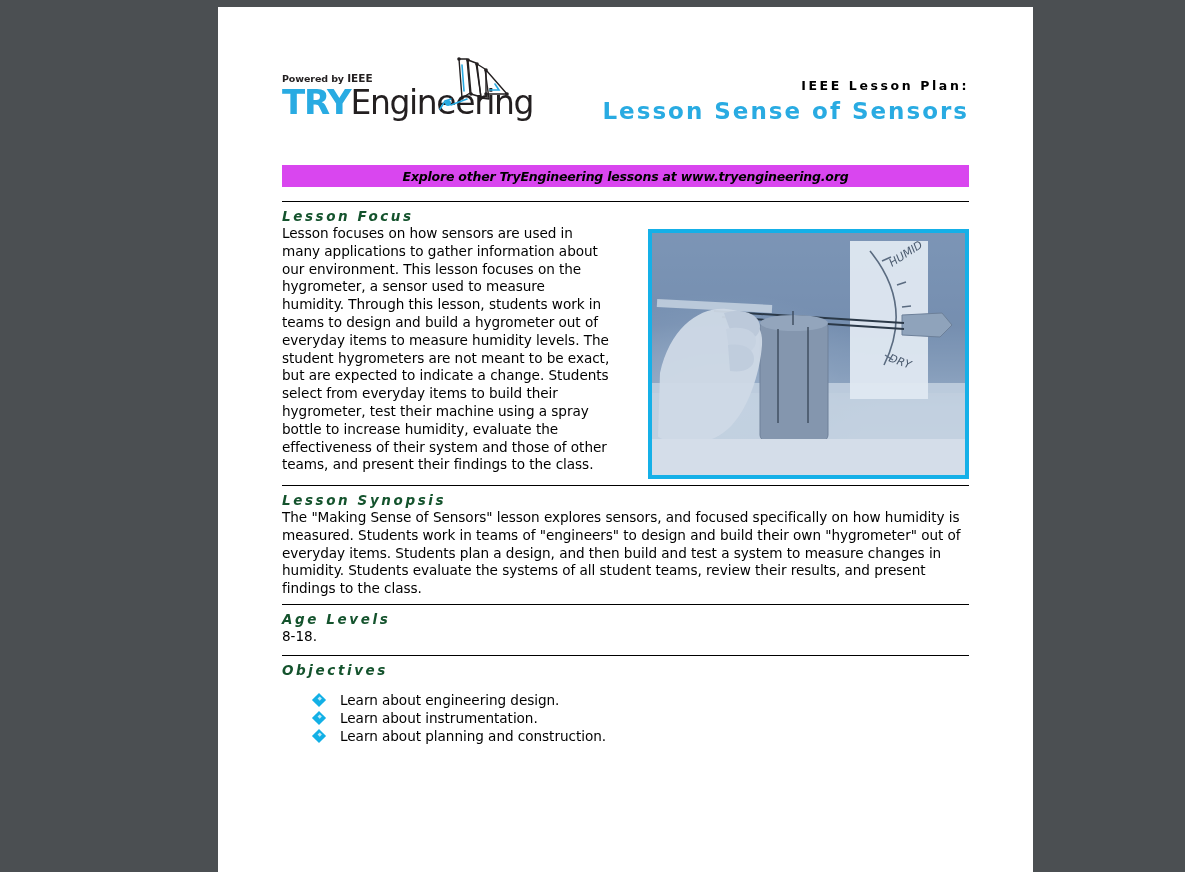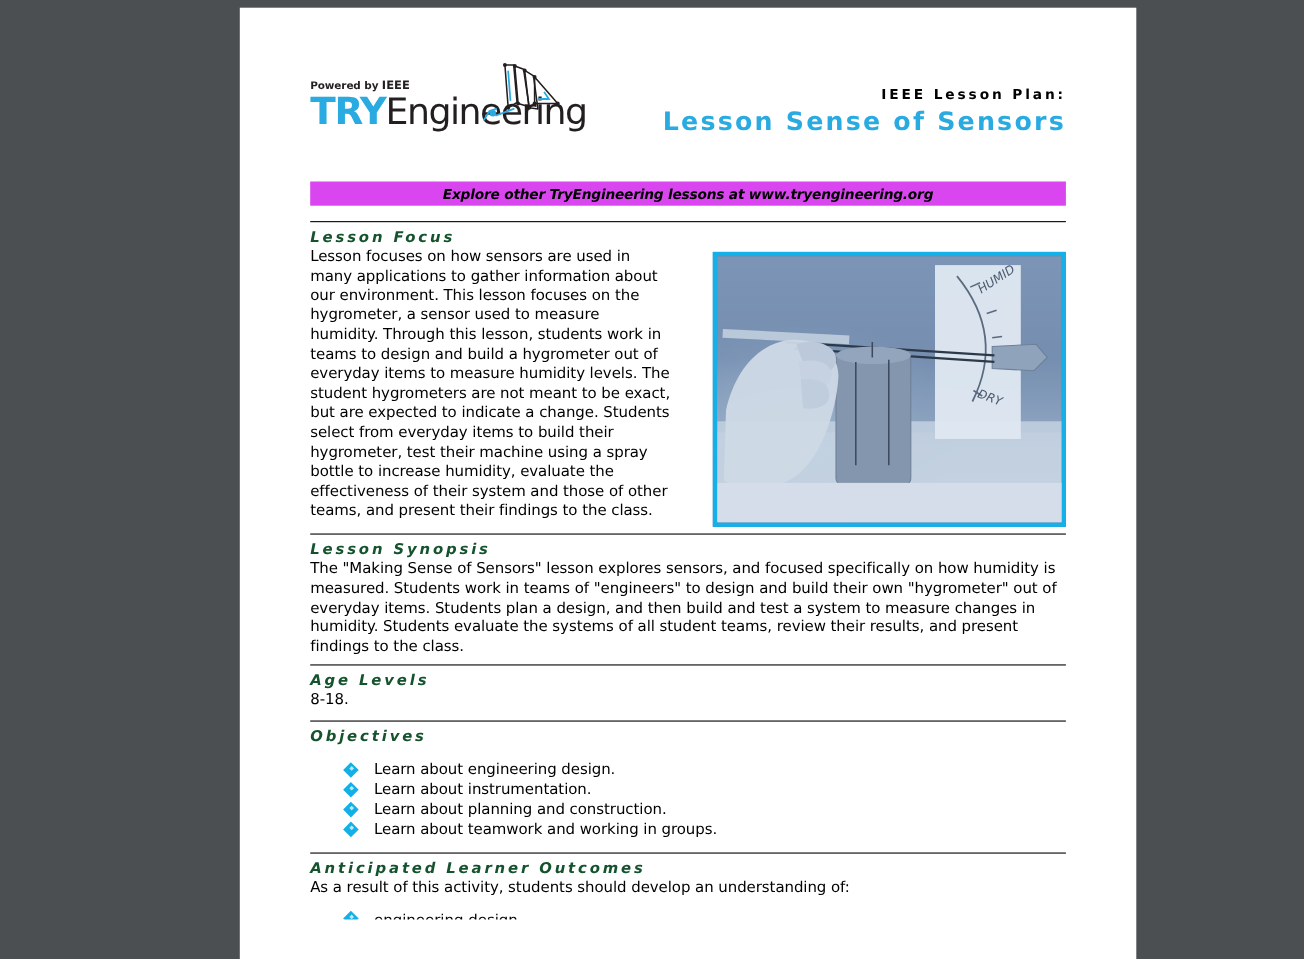--- a/index.html
+++ b/index.html
@@ -366,29 +366,20 @@
 
     <div class="spacer-sm"></div>
     <div class="spacer-xs"></div>
 
     <div class="section">
       <div class="sec-head">Objectives</div>
       <ul class="bullets">
         <li><span class="diamond"></span><span>Learn about engineering design.</span></li>
         <li><span class="diamond"></span><span>Learn about instrumentation.</span></li>
         <li><span class="diamond"></span><span>Learn about planning and construction.</span></li>
-        <li><span class="diamond"></span><span>Learn about teamwork and working in groups.</span></li>
       </ul>
     </div>
 
     <div class="spacer-xs"></div>
 
-    <div class="section">
-      <div class="sec-head">Anticipated Learner Outcomes</div>
-      <div class="body-text outcome-intro">As a result of this activity, students should develop an understanding of:</div>
-      <div class="clip-bullet">
-        <span class="diamond"></span>
-        <span class="cliptext">engineering design</span>
-      </div>
-    </div>
 
   </div>
 </div>
 
 </body></html>

